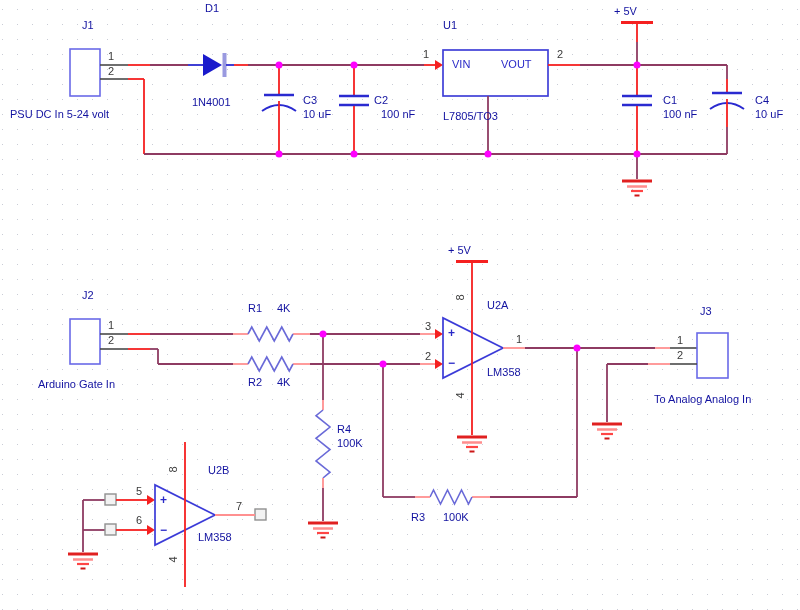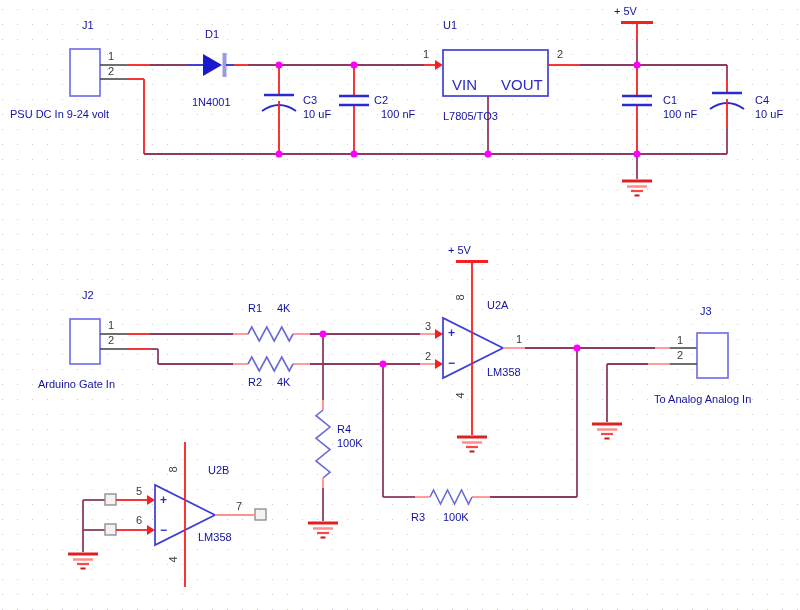--- a/index.html
+++ b/index.html
@@ -5,21 +5,21 @@
   html,body{margin:0;padding:0;background:#fff;}
   #canvas{
     position:relative;width:800px;height:610px;overflow:hidden;
     background-color:#ffffff;
     background-image:radial-gradient(circle, #c9ccd6 0.9px, transparent 1px);
     background-size:15px 15px;background-position:10px 2px;
     font-family:"Liberation Sans", sans-serif;
   }
   svg{position:absolute;left:0;top:0;}
   .lbl{position:absolute;color:#1212a0;font-size:11px;line-height:13px;white-space:nowrap;}
-  .boxlbl{position:absolute;color:#2a2ac8;font-size:15px;line-height:13px;white-space:nowrap;margin-top:20px;}
+  .boxlbl{position:absolute;color:#2a2ac8;font-size:11px;line-height:13px;white-space:nowrap;}
   .pnum{position:absolute;color:#3a3a3a;font-size:11px;line-height:13px;white-space:nowrap;}
   .rot{transform:rotate(-90deg);transform-origin:center center;}
   .ctr{text-align:left;}
   .sign{position:absolute;color:#2a2ac8;font-size:12px;line-height:12px;font-weight:bold;}
 </style>
 </head>
 <body>
 
 <div id="canvas">
 
@@ -251,23 +251,23 @@
   </g>
   <g>
     <line x1="215" y1="515" x2="255" y2="515" stroke="#ff9090" stroke-width="1.8"></line>
   </g>
 
 </svg>
 
 <div class="lbl" style="left:82px;top:19px">J1</div>
 <div class="pnum" style="left:108px;top:50px">1</div>
 <div class="pnum" style="left:108px;top:65px">2</div>
-<div class="lbl" style="left:10px;top:108px">PSU DC In 9-24 volt</div>
-
-<div class="lbl" style="left:205px;top:28px">D1</div>
+<div class="lbl" style="left:10px;top:108px">PSU DC In 5-24 volt</div>
+
+<div class="lbl" style="left:205px;top:2px">D1</div>
 <div class="lbl" style="left:192px;top:96px">1N4001</div>
 
 <div class="lbl" style="left:303px;top:94px">C3</div>
 <div class="lbl" style="left:303px;top:108px">10 uF</div>
 <div class="lbl" style="left:374px;top:94px">C2</div>
 <div class="lbl" style="left:381px;top:108px">100 nF</div>
 
 <div class="lbl" style="left:443px;top:19px">U1</div>
 <div class="pnum" style="left:423px;top:48px">1</div>
 <div class="pnum" style="left:557px;top:48px">2</div>

